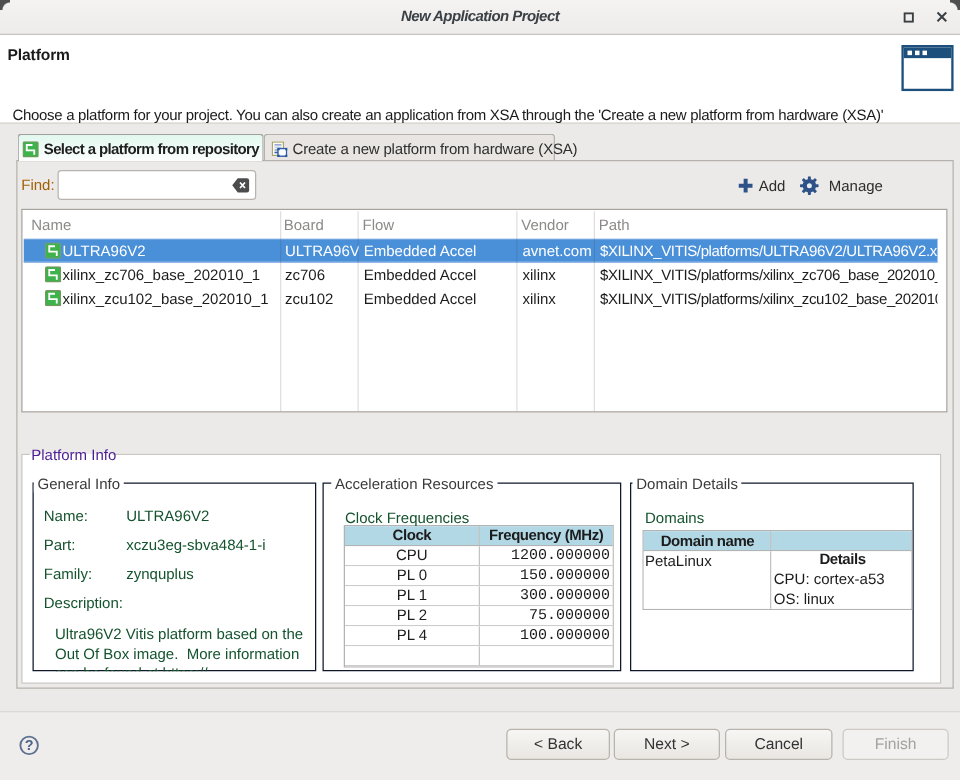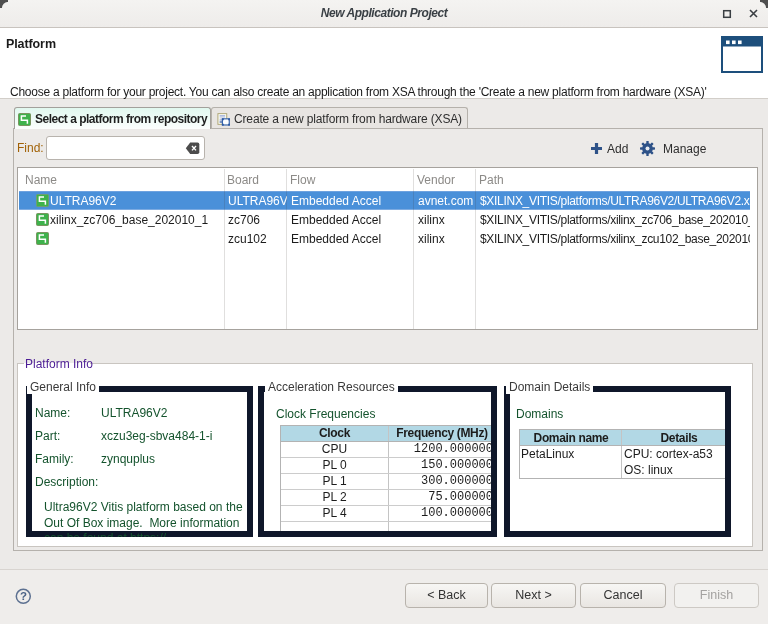--- a/index.html
+++ b/index.html
@@ -12,57 +12,57 @@
 .ctr{right:0;top:0;background:radial-gradient(circle 9px at 0px 8px, rgba(85,85,85,0) 5.5px, #4f4f4f 6.5px);}
 
 .header{position:absolute;left:0;top:28px;width:768px;height:71px;background:#ffffff;border-bottom:1px solid #d2cec9;}
 .h1{position:absolute;left:6px;top:9px;font-size:12.5px;font-weight:bold;color:#1a1a1a;letter-spacing:-0.1px;}
 .desc{position:absolute;left:10px;top:31px;width:740px;font-size:12px;line-height:16px;color:#1a1a1a;letter-spacing:-0.25px;margin-top:25px;}
 
 .tabstrip{position:absolute;left:0;top:100px;width:768px;height:28px;background:#eceae8;}
 .panel{position:absolute;left:13px;top:128px;width:750px;height:423px;border:1px solid #b5b1ac;background:#eceae8;}
 .tab1{position:absolute;left:14px;top:107px;width:197px;height:22px;background:linear-gradient(#e1f8ef,#fcfefd);border:1px solid #a3a09b;border-bottom:none;border-radius:3px 3px 0 0;z-index:5;}
 .tab1 span{position:absolute;left:20px;top:4px;font-size:12px;font-weight:bold;color:#1f1f1f;white-space:nowrap;letter-spacing:-0.5px;}
-.tab2{position:absolute;left:211px;top:107px;width:257px;height:21px;background:#e8e5e2;border:1px solid #b5b1ab;border-bottom:none;border-radius:3px 3px 0 0;z-index:4;padding-left:44px;}
+.tab2{position:absolute;left:211px;top:107px;width:233px;height:21px;background:#e8e5e2;border:1px solid #b5b1ab;border-bottom:none;border-radius:3px 3px 0 0;z-index:4;padding-left:44px;}
 .tab2 span{position:absolute;left:22px;top:4px;font-size:12px;color:#2e2e2e;white-space:nowrap;letter-spacing:-0.15px;}
 .icon13{position:absolute;width:13px;height:13px;}
 
 .findlbl{position:absolute;left:17px;top:141px;font-size:12px;color:#a16207;}
 .findbox{position:absolute;left:46px;top:136px;width:159px;height:24px;background:#ffffff;border:1px solid #b8b3ad;border-radius:3px;}
 .addlbl{position:absolute;left:607px;top:142px;font-size:12px;color:#2d2d2d;}
 .mnglbl{position:absolute;left:663px;top:142px;font-size:12px;color:#2d2d2d;}
 
 .tbl{position:absolute;left:17px;top:167px;width:741px;height:163px;background:#ffffff;border:1px solid #a6a29d;}
 .th{position:absolute;top:5px;font-size:12px;color:#8c8a87;}
 .colsep{position:absolute;top:1px;width:1px;height:160px;background:rgba(62,55,48,0.16);z-index:3;}
 .row{position:absolute;left:1px;width:731px;height:19px;font-size:12px;color:#1c1c1c;}
 .rowsel{background:#4a90d9;color:#ffffff;border-bottom:1px solid #7dabe1;box-shadow:inset 0 1px 0 #6ea2df;}
 .cell{position:absolute;top:3px;white-space:nowrap;overflow:hidden;}
 .ricon{position:absolute;left:17px;top:3px;}
 
 .pig{position:absolute;left:17px;top:363px;width:736px;height:184px;background:#ffffff;border:1px solid #c9c5c0;}
 .pigline{position:absolute;left:24px;top:363px;width:66px;height:1px;background:#ffffff;z-index:2;}
 .piglbl{position:absolute;left:23px;top:357px;background:transparent;padding:0 2px;font-size:12px;color:#4c1d95;z-index:3;}
-.grp{position:absolute;top:386px;height:151px;background:#ffffff;border:6px solid #0f172a;overflow:hidden;}
+.grp{position:absolute;top:386px;height:151px;background:#ffffff;border:1px solid #0f172a;overflow:hidden;}
 .grplbl{position:absolute;top:380px;background:#ffffff;padding:0 3px;font-size:12px;color:#3a3a3a;z-index:6;}
 .flbl{position:absolute;font-size:12px;color:#14532d;white-space:nowrap;}
 .mono{font-family:"Liberation Mono",monospace;}
 
 .ctab{position:absolute;left:16px;top:33px;width:216px;border:1px solid #b3b3b3;font-size:12px;color:#1c1c1c;}
 .chead{display:flex;height:16px;background:#b2d8e5;border-bottom:1px solid #b3b3b3;letter-spacing:-0.35px;}
 .crow{display:flex;height:16px;background:#ffffff;border-bottom:1px solid #cccccc;}
 .cc1{width:108px;text-align:center;border-right:1px solid #c4c4c4;line-height:15px;}
 .cc2{width:106px;text-align:right;padding-right:2px;line-height:15px;}
 .chead .cc2{padding-right:0;}
 
 .dtab{position:absolute;left:9px;top:37px;width:216px;border:1px solid #b3b3b3;font-size:12px;color:#1c1c1c;}
 .dhead{display:flex;height:16px;background:#b2d8e5;border-bottom:1px solid #b3b3b3;letter-spacing:-0.35px;}
 .drow{display:flex;background:#ffffff;}
 .dc1{width:102px;border-right:1px solid #c4c4c4;line-height:15.5px;padding:1px 0 0 1px;}
-.dc2{width:112px;line-height:15.5px;padding:1px 0 0 2px;}
+.dc2{width:112px;line-height:15.5px;padding:15px 0 0 2px;}
 
 .sep{position:absolute;left:0;top:569px;width:768px;height:1px;background:#d8d4d0;}
 .botbar{position:absolute;left:0;top:570px;width:768px;height:54px;background:#efedeb;}
 .btn{position:absolute;top:583px;height:25px;border:1px solid #b8b3ac;border-radius:4px;background:linear-gradient(#f7f6f4,#e9e6e2);font-size:12.5px;color:#333333;text-align:center;line-height:23px;}
 .btn.dis{border-color:#cdc9c4;background:#f2f1ef;color:#a4a2a0;}
 
 </style></head>
 <body>
 <div class="win">
   <div class="titlebar">
@@ -166,20 +166,21 @@
       <div class="cell" style="left:209px;width:59px">zc706</div>
       <div class="cell" style="left:272px;width:123px">Embedded Accel</div>
       <div class="cell" style="left:399px;width:58px">xilinx</div>
       <div class="cell" style="left:461px;width:270px;letter-spacing:-0.3px">$XILINX_VITIS/platforms/xilinx_zc706_base_202010_1/xilinx_zc706_base_202010_1.xpfm</div>
     </div>
     <div class="row" style="top:61px">
       <svg class="ricon" width="13" height="13" viewBox="0 0 13 13">
           <rect x="0.5" y="0.5" width="12" height="12" rx="1" fill="#3eb24b" stroke="#79945f"></rect>
           <path d="M8 3 H3.4 V7.3 H9.4 V10.8" stroke="#ffffff" stroke-width="1.5" fill="none"></path>
         </svg>
+      <div class="cell" style="left:31px;width:175px">xilinx_zcu102_base_202010_1</div>
       <div class="cell" style="left:209px;width:59px">zcu102</div>
       <div class="cell" style="left:272px;width:123px">Embedded Accel</div>
       <div class="cell" style="left:399px;width:58px">xilinx</div>
       <div class="cell" style="left:461px;width:270px;letter-spacing:-0.3px">$XILINX_VITIS/platforms/xilinx_zcu102_base_202010_1/xilinx_zcu102_base_202010_1.xpfm</div>
     </div>
     <div class="colsep" style="left:206px"></div>
     <div class="colsep" style="left:268px"></div>
     <div class="colsep" style="left:395px"></div>
     <div class="colsep" style="left:457px"></div>
   </div>

